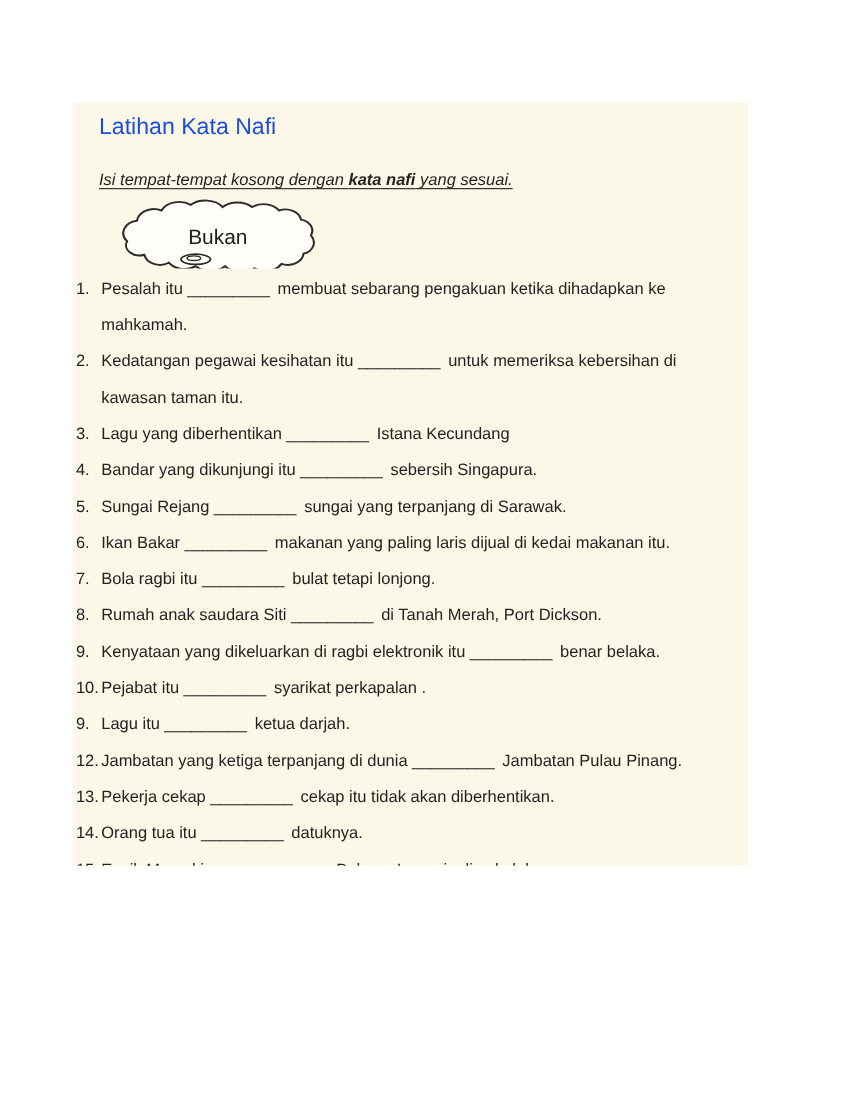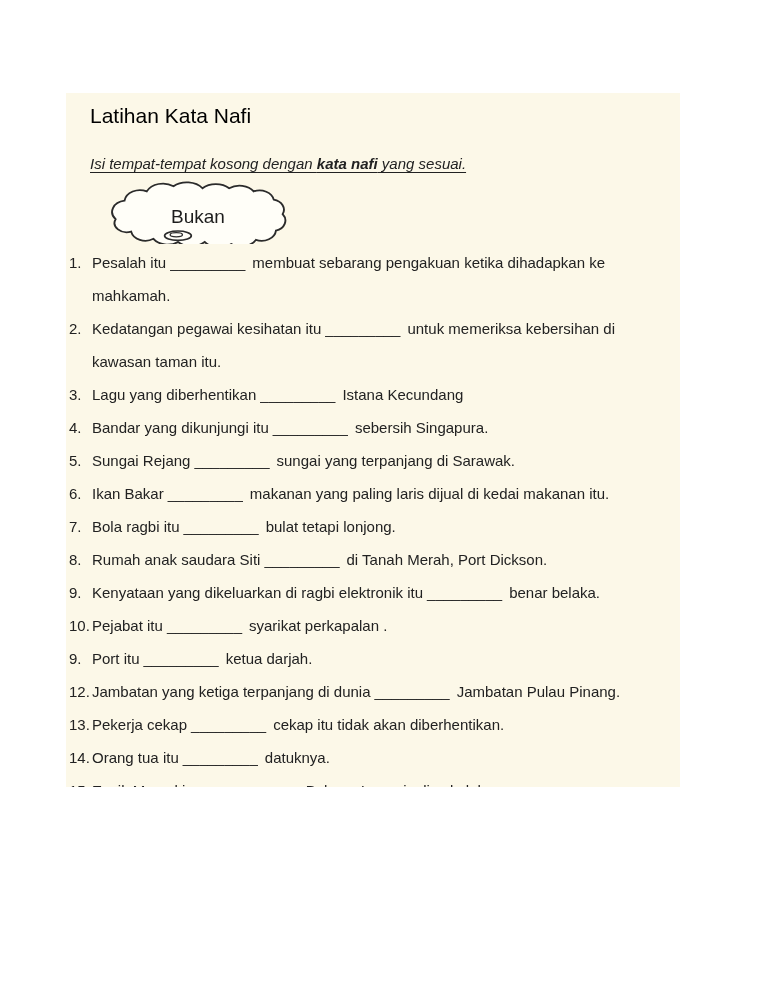--- a/index.html
+++ b/index.html
@@ -16,21 +16,21 @@
     width: 614px; height: 694px;
     background: #fcf8e8;
     box-sizing: border-box;
     overflow: hidden;
   }
   .title {
     margin: 10px 0 0 24px;
     font-size: 21px;
     line-height: 25px;
     font-weight: 400;
-    color: #000000;
+    color: #1d4ed8;
   }
   .instruction {
     margin: 26px 0 0 24px;
     font-size: 15px;
     line-height: 20px;
     text-decoration: underline;
     text-underline-offset: 3px;
     font-style: italic;
   }
   .instruction .hl { font-weight: 700; }
@@ -144,21 +144,21 @@
       <span class="q-text"><span>Kenyataan yang dikeluarkan di ragbi elektronik itu</span><span class="blank">_________</span><span>benar belaka.</span></span>
     </div>
 
     <div class="q-row">
       <span class="q-num">10.</span>
       <span class="q-text"><span>Pejabat itu</span><span class="blank">_________</span><span>syarikat perkapalan .</span></span>
     </div>
 
     <div class="q-row">
       <span class="q-num">9.</span>
-      <span class="q-text"><span>Port itu</span><span class="blank">_________</span><span>ketua darjah.</span></span>
+      <span class="q-text"><span>Lagu itu</span><span class="blank">_________</span><span>ketua darjah.</span></span>
     </div>
 
     <div class="q-row">
       <span class="q-num">12.</span>
       <span class="q-text"><span>Jambatan yang ketiga terpanjang di dunia</span><span class="blank">_________</span><span>Jambatan Pulau Pinang.</span></span>
     </div>
 
     <div class="q-row">
       <span class="q-num">13.</span>
       <span class="q-text"><span>Pekerja cekap</span><span class="blank">_________</span><span>cekap itu tidak akan diberhentikan.</span></span>

